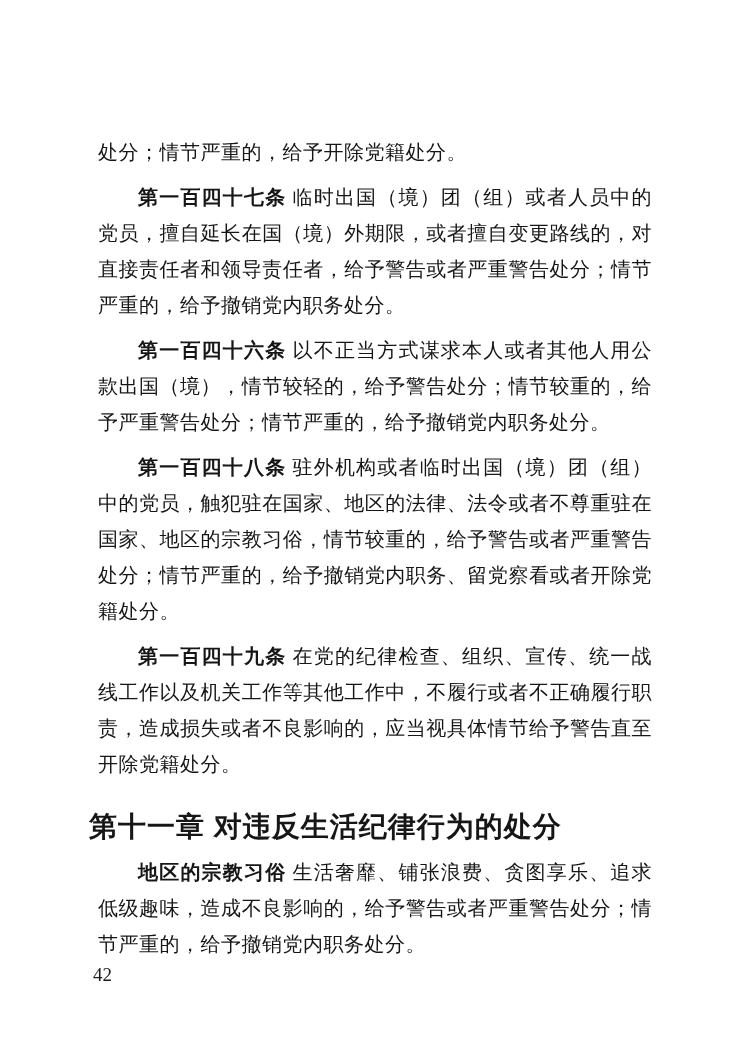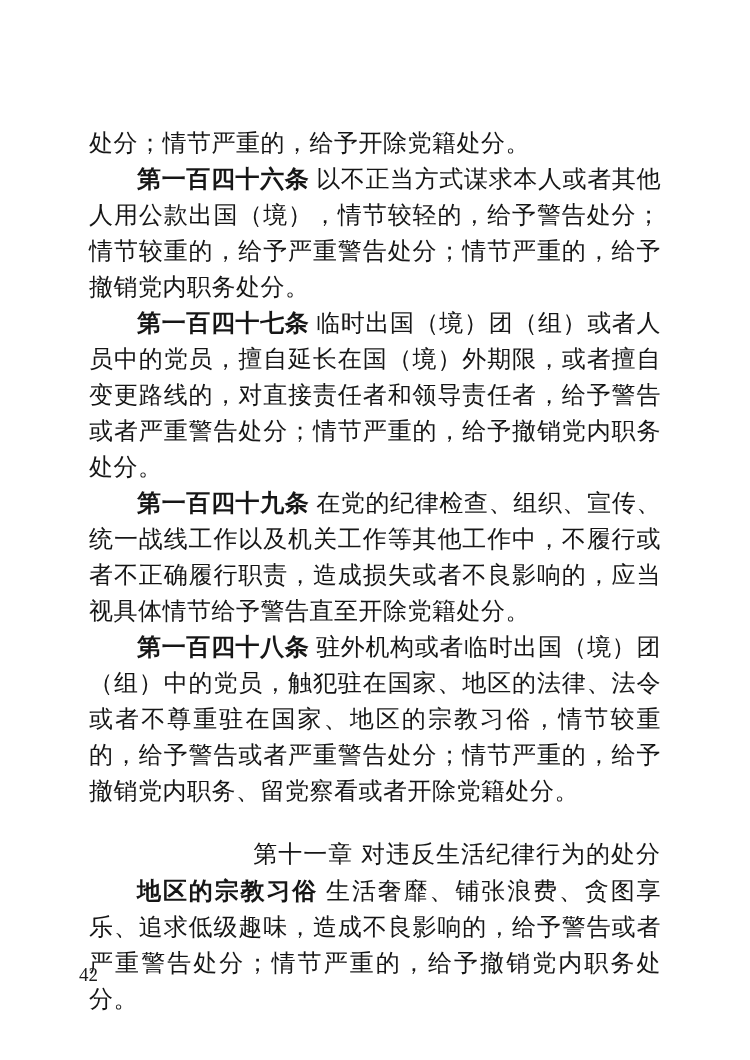--- a/index.html
+++ b/index.html
@@ -17,57 +17,57 @@
     overflow: hidden;
     color: #161616;
   }
   .doc-body {
     position: absolute;
     left: 89px;
     top: 125px;
     width: 572px;
   }
   .para {
-    margin: 0;
-    font-size: 24px;
+    margin: 9px;
+    font-size: 20px;
     line-height: 36px;
     text-align: justify;
     text-justify: inter-ideograph;
     letter-spacing: 0.5px;
   }
   .para.article { text-indent: 2em; }
   .para .article-label {
     font-weight: 700;
     font-family: "Liberation Serif", serif;
   }
   .chapter-heading {
     margin: 27px 0 1px 0;
-    font-size: 24px;
+    font-size: 28px;
     line-height: 36px;
-    font-weight: 400;
-    text-align: right;
+    font-weight: 700;
+    text-align: left;
     font-family: "Liberation Sans", sans-serif;
     letter-spacing: 1px;
   }
   .page-number {
     position: absolute;
-    left: 79px;
+    left: 93px;
     top: 963px;
     font-size: 19px;
     line-height: 24px;
     color: #1c1c1c;
   }
 </style>
 </head>
 <body>
 
 <div class="page">
   <div class="doc-body" id="doc-body">
       <p class="para continuation">处分；情节严重的，给予开除党籍处分。</p>
+      <p class="para article"><span class="article-label">第一百四十七条</span> 临时出国（境）团（组）或者人员中的党员，擅自延长在国（境）外期限，或者擅自变更路线的，对直接责任者和领导责任者，给予警告或者严重警告处分；情节严重的，给予撤销党内职务处分。</p>
       <p class="para article"><span class="article-label">第一百四十六条</span> 以不正当方式谋求本人或者其他人用公款出国（境），情节较轻的，给予警告处分；情节较重的，给予严重警告处分；情节严重的，给予撤销党内职务处分。</p>
-      <p class="para article"><span class="article-label">第一百四十七条</span> 临时出国（境）团（组）或者人员中的党员，擅自延长在国（境）外期限，或者擅自变更路线的，对直接责任者和领导责任者，给予警告或者严重警告处分；情节严重的，给予撤销党内职务处分。</p>
+      <p class="para article"><span class="article-label">第一百四十八条</span> 驻外机构或者临时出国（境）团（组）中的党员，触犯驻在国家、地区的法律、法令或者不尊重驻在国家、地区的宗教习俗，情节较重的，给予警告或者严重警告处分；情节严重的，给予撤销党内职务、留党察看或者开除党籍处分。</p>
       <p class="para article"><span class="article-label">第一百四十九条</span> 在党的纪律检查、组织、宣传、统一战线工作以及机关工作等其他工作中，不履行或者不正确履行职责，造成损失或者不良影响的，应当视具体情节给予警告直至开除党籍处分。</p>
-      <p class="para article"><span class="article-label">第一百四十八条</span> 驻外机构或者临时出国（境）团（组）中的党员，触犯驻在国家、地区的法律、法令或者不尊重驻在国家、地区的宗教习俗，情节较重的，给予警告或者严重警告处分；情节严重的，给予撤销党内职务、留党察看或者开除党籍处分。</p>
       <div class="chapter-heading">第十一章 对违反生活纪律行为的处分</div>
       <p class="para article"><span class="article-label">地区的宗教习俗</span> 生活奢靡、铺张浪费、贪图享乐、追求低级趣味，造成不良影响的，给予警告或者严重警告处分；情节严重的，给予撤销党内职务处分。</p>
     </div>
   <div class="page-number">42</div>
 </div>
 
 </body></html>

